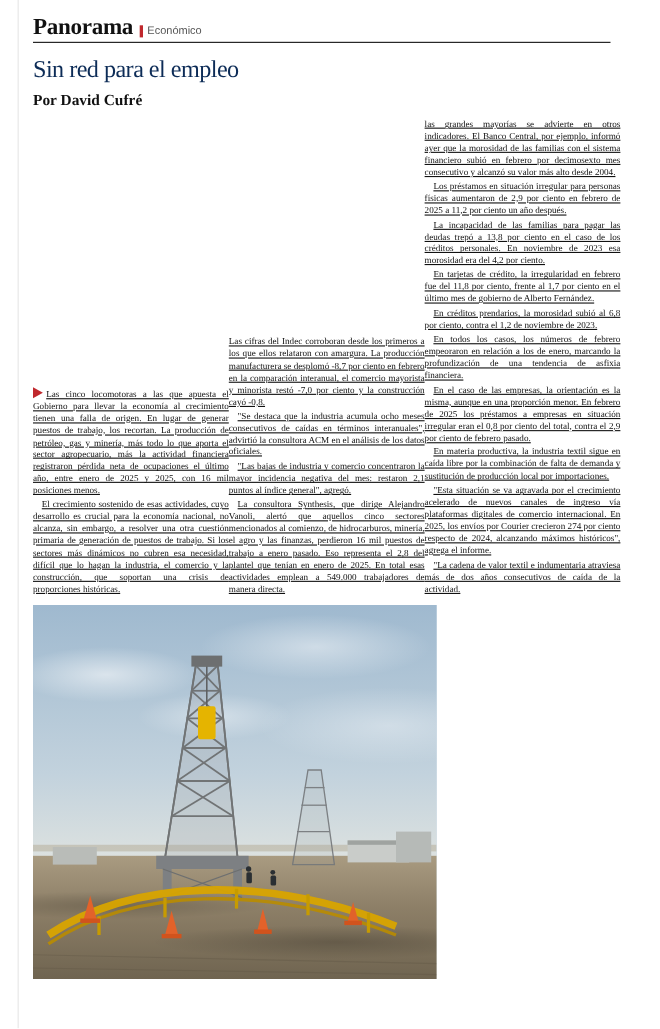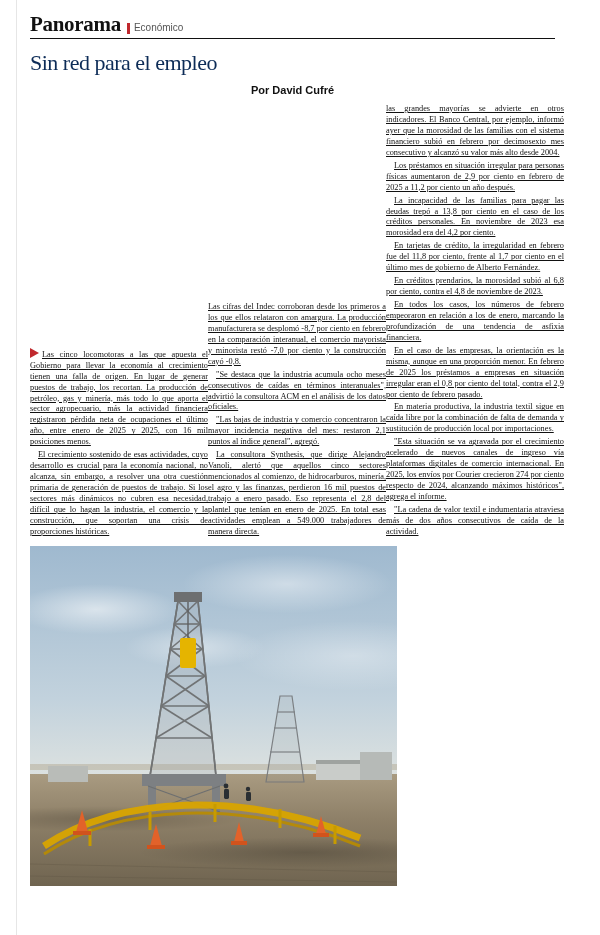--- a/index.html
+++ b/index.html
@@ -57,21 +57,21 @@
   .masthead .brand {
     font-family: "Liberation Serif", serif;
     font-weight: bold;
     font-size: 21px;
     letter-spacing: -0.3px;
     line-height: 1;
     color: #111111;
   }
   .masthead .section-wrap {
     display: flex;
-    align-items: flex-start;
+    align-items: center;
     gap: 4px;
     padding-bottom: 1px;
   }
   .masthead .section-bar {
     display: inline-block;
     width: 3px;
     height: 11px;
     background: #c0282d;
   }
   .masthead .section {
@@ -83,26 +83,25 @@
   h1.headline {
     font-family: "Liberation Serif", serif;
     font-size: 22px;
     font-weight: normal;
     color: #0d2c57;
     margin: 12px 0 10px 0;
     line-height: 1.05;
     letter-spacing: -0.5px;
   }
   .byline {
-    font-family: Liberation Sans, sans-serif;
+    font-family: Liberation Serif, serif;
     font-weight: bold;
-    font-size: 11px;
+    font-size: 14px;
     color: #111111;
     margin: 0 0 8px 0;
-    text-align: center;
   }
   .cols {
     display: flex;
     align-items: flex-end;
     text-decoration: underline;
   }
   .col {
     width: 178px;
     flex: 0 0 178px;
   }
@@ -204,21 +203,21 @@
       <p class="body">"Se destaca que la industria acumula ocho meses consecutivos de caídas en términos interanuales", advirtió la consultora ACM en el análisis de los datos oficiales.</p>
       <p class="body">"Las bajas de industria y comercio concentraron la mayor incidencia negativa del mes: restaron 2,1 puntos al índice general", agregó.</p>
       <p class="body">La consultora Synthesis, que dirige Alejandro Vanoli, alertó que aquellos cinco sectores mencionados al comienzo, de hidrocarburos, minería, el agro y las finanzas, perdieron 16 mil puestos de trabajo a enero pasado. Eso representa el 2,8 del plantel que tenían en enero de 2025. En total esas actividades emplean a 549.000 trabajadores de manera directa.</p>
     </div>
 
     <div class="col">
       <p class="body first">las grandes mayorías se advierte en otros indicadores. El Banco Central, por ejemplo, informó ayer que la morosidad de las familias con el sistema financiero subió en febrero por decimosexto mes consecutivo y alcanzó su valor más alto desde 2004.</p>
       <p class="body">Los préstamos en situación irregular para personas físicas aumentaron de 2,9 por ciento en febrero de 2025 a 11,2 por ciento un año después.</p>
       <p class="body">La incapacidad de las familias para pagar las deudas trepó a 13,8 por ciento en el caso de los créditos personales. En noviembre de 2023 esa morosidad era del 4,2 por ciento.</p>
       <p class="body">En tarjetas de crédito, la irregularidad en febrero fue del 11,8 por ciento, frente al 1,7 por ciento en el último mes de gobierno de Alberto Fernández.</p>
-      <p class="body">En créditos prendarios, la morosidad subió al 6,8 por ciento, contra el 4,8 de noviembre de 2023.</p>
+      <p class="body">En créditos prendarios, la morosidad subió al 6,8 por ciento, contra el 1,2 de noviembre de 2023.</p>
       <p class="body">En todos los casos, los números de febrero empeoraron en relación a los de enero, marcando la profundización de una tendencia de asfixia financiera.</p>
       <p class="body">En el caso de las empresas, la orientación es la misma, aunque en una proporción menor. En febrero de 2025 los préstamos a empresas en situación irregular eran el 0,8 por ciento del total, contra el 2,9 por ciento de febrero pasado.</p>
       <p class="body">En materia productiva, la industria textil sigue en caída libre por la combinación de falta de demanda y sustitución de producción local por importaciones.</p>
       <p class="body">"Esta situación se va agravada por el crecimiento acelerado de nuevos canales de ingreso vía plataformas digitales de comercio internacional. En 2025, los envíos por Courier crecieron 274 por ciento respecto de 2024, alcanzando máximos históricos", agrega el informe.</p>
       <p class="body">"La cadena de valor textil e indumentaria atraviesa más de dos años consecutivos de caída de la actividad.</p>
     </div>
   </div>
 
   <div class="photo">
     <div class="sky"></div>

